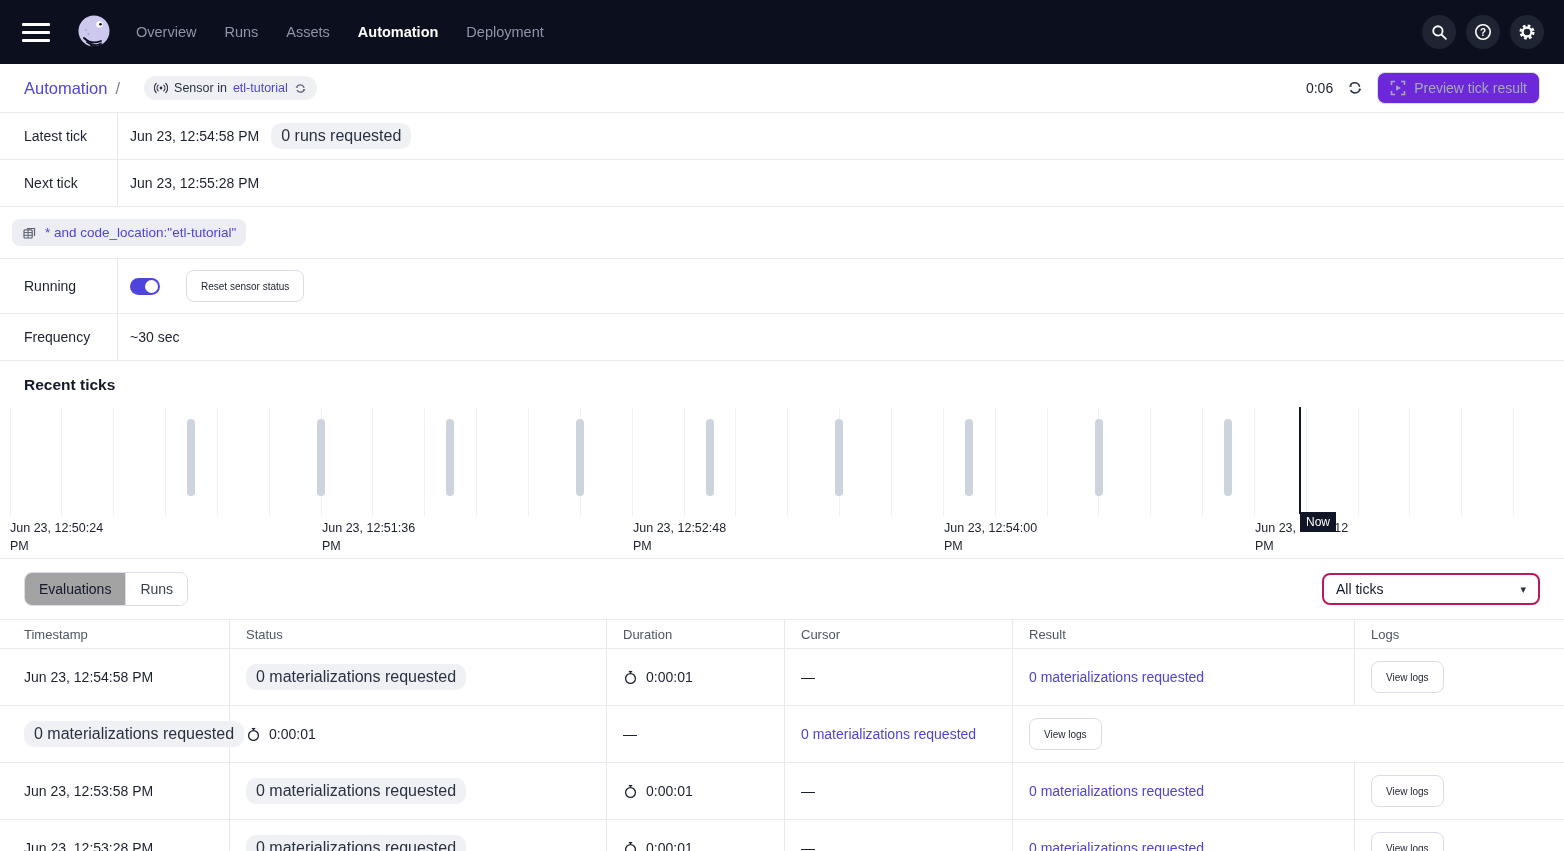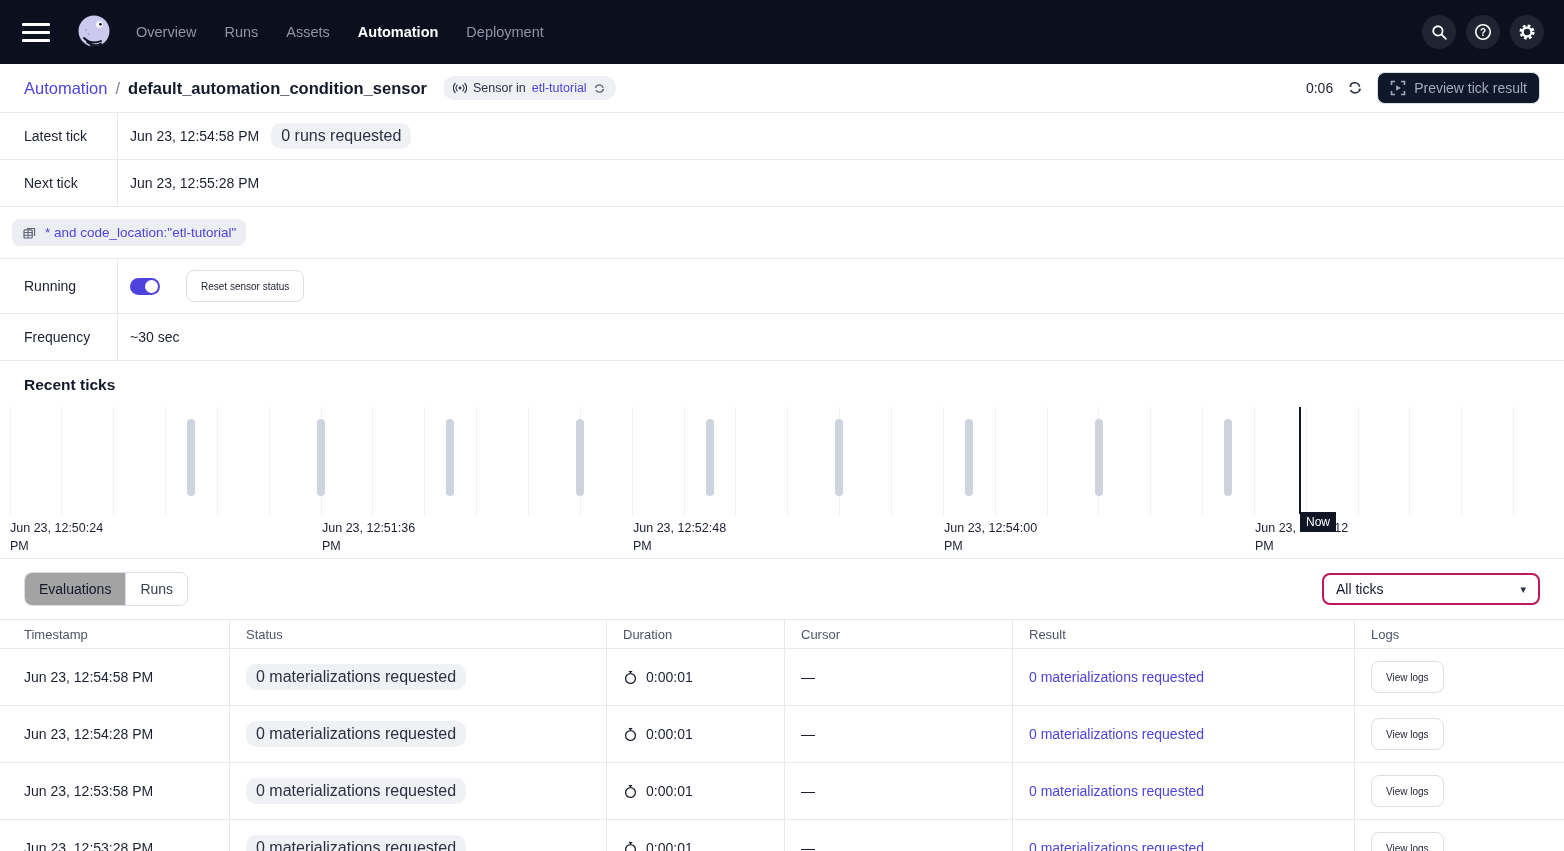--- a/index.html
+++ b/index.html
@@ -53,21 +53,21 @@
   }
   .sensor-badge .link { color: #4f43dd; }
   .sensor-badge .sync { color: #5f6878; display: flex; }
   .header-right { margin-left: auto; display: flex; align-items: center; gap: 14px; }
   .countdown { font-size: 14px; color: #1c2130; }
   .hdr-refresh { color: #2a3142; display: flex; cursor: pointer; }
   .preview-btn {
     display: flex; align-items: center; gap: 8px;
     height: 32px; padding: 0 12px;
     border: 1px solid #d9dee6; border-radius: 8px;
-    background: #0f172a; color: #a3abba; font-size: 14px;
+    background: #6d28d9; color: #a3abba; font-size: 14px;
     cursor: default;
   }
 
   
   .detail-row { display: flex; border-bottom: 1px solid #e7e9ef; }
   .detail-label {
     width: 118px; flex: 0 0 118px;
     padding-left: 24px;
     display: flex; align-items: center;
     font-size: 14px; color: #1c2130;
@@ -202,21 +202,20 @@
           <circle cx="9" cy="9" r="6" fill="none" stroke="currentColor" stroke-width="3.1" stroke-dasharray="2.6 2.1"></circle>
           <circle cx="9" cy="9" r="4.4" fill="none" stroke="currentColor" stroke-width="2.2"></circle>
         </svg>
     </div>
   </div>
 </header>
 
 <div class="page-header">
   <a class="crumb-root">Automation</a>
   <span class="crumb-sep">/</span>
-  <span class="crumb-title">default_automation_condition_sensor</span>
   <span class="sensor-badge">
     <svg width="14" height="14" viewBox="0 0 14 14">
         <circle cx="7" cy="7" r="1.4" fill="#2a3142"></circle>
         <path d="M4.2 4.2a4 4 0 0 0 0 5.6" fill="none" stroke="#2a3142" stroke-width="1.1" stroke-linecap="round"></path>
         <path d="M9.8 4.2a4 4 0 0 1 0 5.6" fill="none" stroke="#2a3142" stroke-width="1.1" stroke-linecap="round"></path>
         <path d="M2.2 2.4a6.6 6.6 0 0 0 0 9.2" fill="none" stroke="#2a3142" stroke-width="1.1" stroke-linecap="round"></path>
         <path d="M11.8 2.4a6.6 6.6 0 0 1 0 9.2" fill="none" stroke="#2a3142" stroke-width="1.1" stroke-linecap="round"></path>
       </svg>
     <span>Sensor in</span>
     <a class="link">etl-tutorial</a>
@@ -390,23 +389,20 @@
     <div class="td">
         <a class="result-link">0 materializations requested</a>
       </div>
     <div class="td">
         <button class="btn">View logs</button>
       </div>
   </div>
 
   <div class="grid-row tr">
     <div class="td">
-        <span>Jun 23, 12:54:28 PM</span>
-      </div>
-    <div class="td">
         <span class="pill">0 materializations requested</span>
       </div>
     <div class="td">
       <span class="duration-icon">
         <svg width="15" height="15" viewBox="0 0 15 15">
             <circle cx="7.5" cy="8.5" r="4.9" fill="none" stroke="currentColor" stroke-width="1.3"></circle>
             <line x1="5.8" y1="1.6" x2="9.2" y2="1.6" stroke="currentColor" stroke-width="1.3"></line>
             <line x1="7.5" y1="1.6" x2="7.5" y2="3.4" stroke="currentColor" stroke-width="1.3"></line>
           </svg>
       </span>

